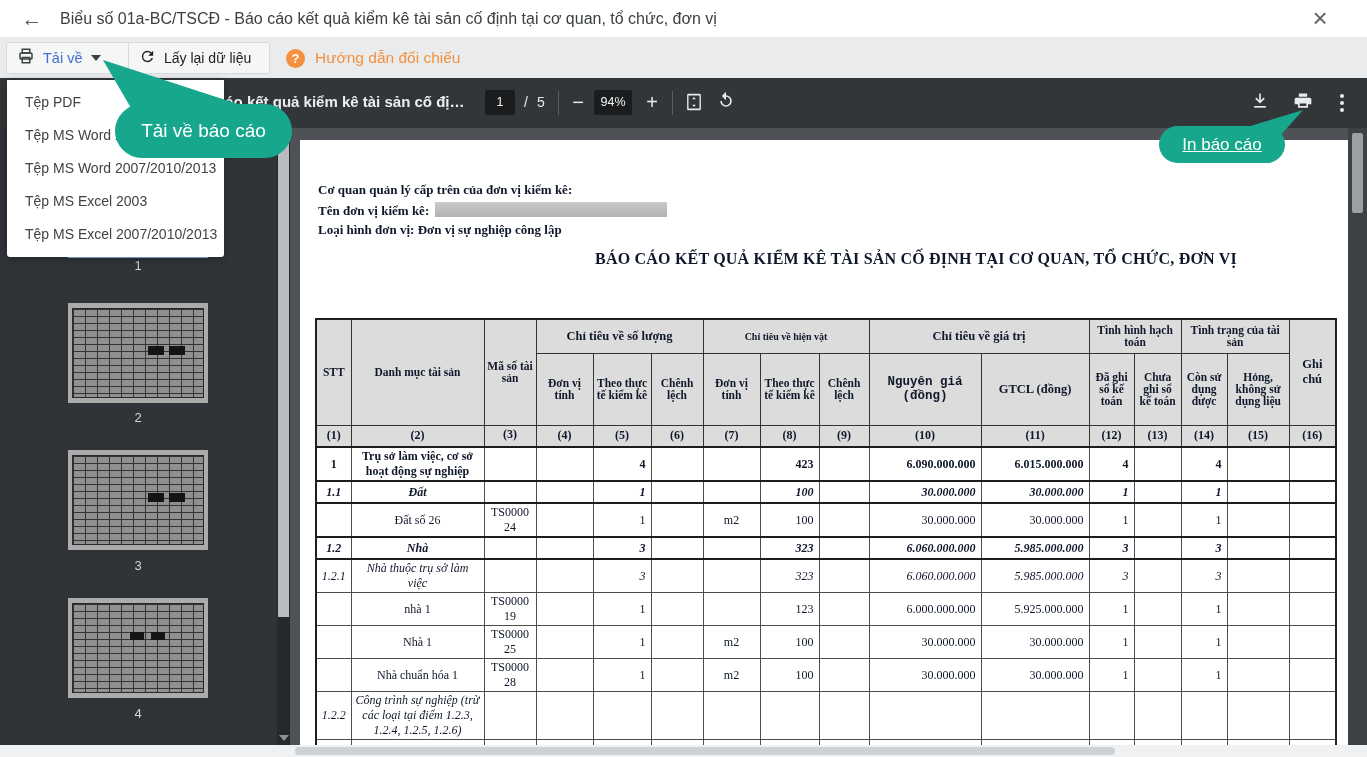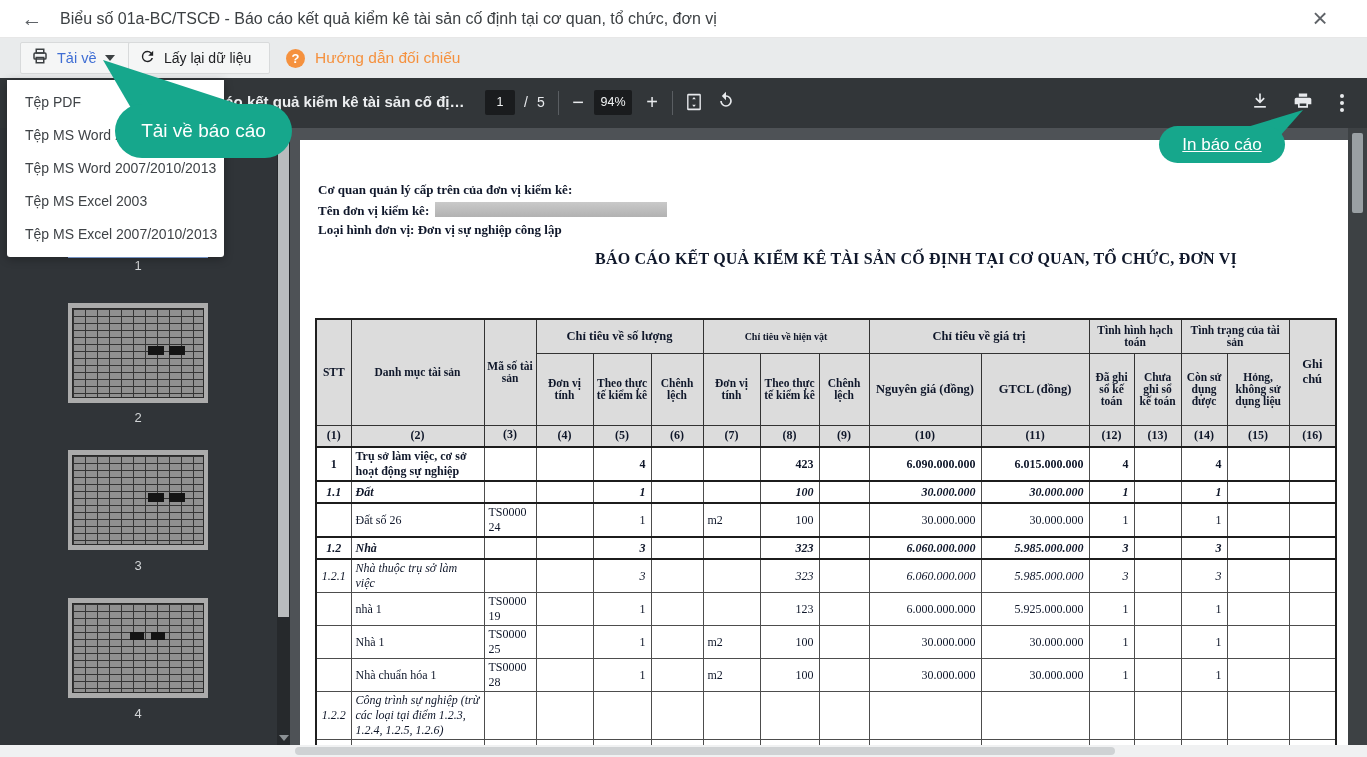--- a/index.html
+++ b/index.html
@@ -11,21 +11,21 @@
   
   .topbar { position:absolute; left:0; top:0; width:1367px; height:38px; background:#fff; border-bottom:1px solid #e7e7e7; z-index:10; }
   .back-btn { position:absolute; left:18px; top:5px; width:28px; height:28px; font-size:21px; color:#5f6368; text-align:center; line-height:28px; cursor:pointer; }
   .win-title { position:absolute; left:60px; top:0; height:38px; line-height:38px; font-size:16px; color:#3c4043; white-space:nowrap; }
   .close-btn { position:absolute; right:32px; top:2px; width:30px; height:32px; font-size:26px; color:#5f6368; text-align:center; line-height:32px; cursor:pointer; }
 
   
   .actionbar { position:absolute; left:0; top:38px; width:1367px; height:40px; background:#e9ebec; z-index:10; }
   .chip { position:absolute; top:4px; height:32px; background:#f5f6f6; border:1px solid #d8dadb; border-radius:2px; display:flex; align-items:center; padding:0 10px; cursor:pointer; }
   .chip svg { flex:0 0 auto; }
-  .chip-download { left:20px; width:124px;text-align:right; }
+  .chip-download { left:6px; width:124px;text-align:right; }
   .chip-download .lbl { color:#3f6ed4; font-size:14.5px; margin:0 8px 0 8px; }
   .caret { width:0; height:0; border-left:5px solid transparent; border-right:5px solid transparent; border-top:6px solid #3c4043; }
   .chip-refresh { left:128px; width:142px; }
   .chip-refresh .lbl { color:#202124; font-size:14px; margin-left:8px; }
   .guide { position:absolute; left:286px; top:4px; height:32px; display:flex; align-items:center; cursor:pointer; }
   .q-circle { width:19px; height:19px; border-radius:50%; background:#f5913e; color:#fff; font-size:13px; font-weight:bold; text-align:center; line-height:19px; }
   .guide .lbl { color:#f5913e; font-size:15.5px; margin-left:10px; }
 
   
   .pdfbar { position:absolute; left:0; top:78px; width:1367px; height:50px; background:#323639; z-index:10; }
@@ -78,21 +78,21 @@
   .doc-subtitle { position:absolute; left:0; right:0; top:138px; text-align:center; font-size:13px; font-weight:bold; font-style:italic; }
 
   .doc-table { position:absolute; left:15px; top:178px; width:1020px; table-layout:fixed; border-collapse:collapse; border:2px solid #1f1f1f; font-size:12px; }
   .doc-table th { background:#dcdcdc; border:1px solid #333; font-size:11.5px; font-weight:bold; text-align:center; vertical-align:middle; padding:1px 2px; }
   .doc-table thead tr.h1 { height:34px; }
   .doc-table thead tr.h2 { height:72px; }
   .doc-table tr.nums td { background:#dcdcdc; border:1px solid #333; font-weight:bold; text-align:center; height:22px; }
   .doc-table td { border:1px solid #4d4d4d; vertical-align:middle; padding:1px 4px; overflow:hidden; }
   .doc-table td.a-c { text-align:center; }
   .doc-table td.a-r { text-align:right; padding-right:5px; }
-  .doc-table td.a-l { text-align:left; }
+  .doc-table td.a-l { text-align:center; }
   .doc-table td:nth-child(3) { word-break:break-all; vertical-align:top; }
   .rs-bold { font-weight:bold; }
   .rs-bolditalic { font-weight:bold; font-style:italic; }
   .rs-italic { font-style:italic; }
   tr.group td { border-top:2px solid #1c1c1c; border-bottom:2px solid #1c1c1c; }
 
   
   .dropdown { position:absolute; left:7px; top:80px; width:217px; background:#fff; border-radius:0 0 3px 3px; box-shadow:0 2px 10px rgba(0,0,0,.3); padding:6px 0; z-index:50; }
   .menu-item { height:33px; line-height:33px; padding-left:18px; font-size:14px; color:#3f4347; white-space:nowrap; cursor:pointer; }
 
@@ -260,21 +260,21 @@
               <th colspan="2">Tình trạng của tài sản</th>
               <th rowspan="2" style="font-size:12.5px;">Ghi chú</th>
             </tr>
             <tr class="h2">
               <th>Đơn vị tính</th>
               <th>Theo thực tế kiểm kê</th>
               <th>Chênh lệch</th>
               <th>Đơn vị tính</th>
               <th>Theo thực tế kiểm kê</th>
               <th>Chênh lệch</th>
-              <th style="font-size:12.5px;">Nguyên giá (đồng)</th>
+              <th style="font-size:12.5px;font-family:Liberation Mono, monospace;">Nguyên giá (đồng)</th>
               <th style="font-size:12.5px;">GTCL (đồng)</th>
               <th>Đã ghi sổ kế toán</th>
               <th>Chưa ghi sổ kế toán</th>
               <th>Còn sử dụng được</th>
               <th>Hỏng, không sử dụng liệu</th>
             </tr>
           </thead>
           <tbody>
               <tr class="nums">
                 <td>(1)</td>

